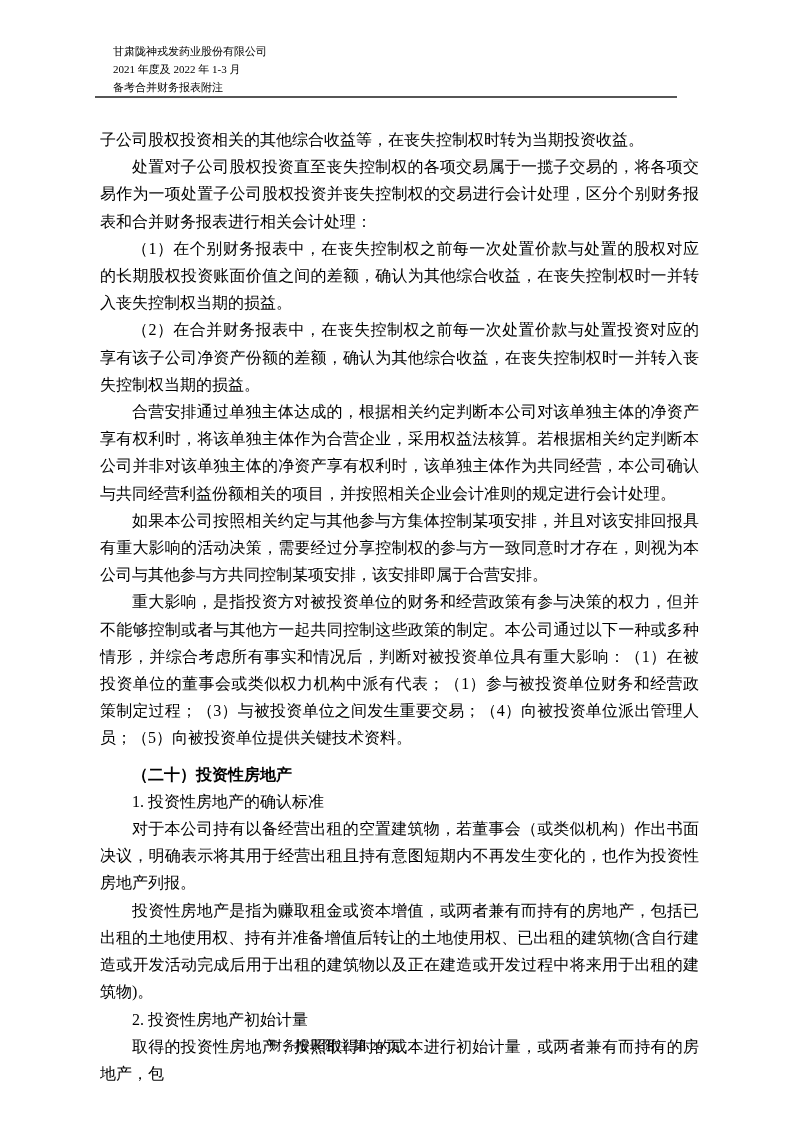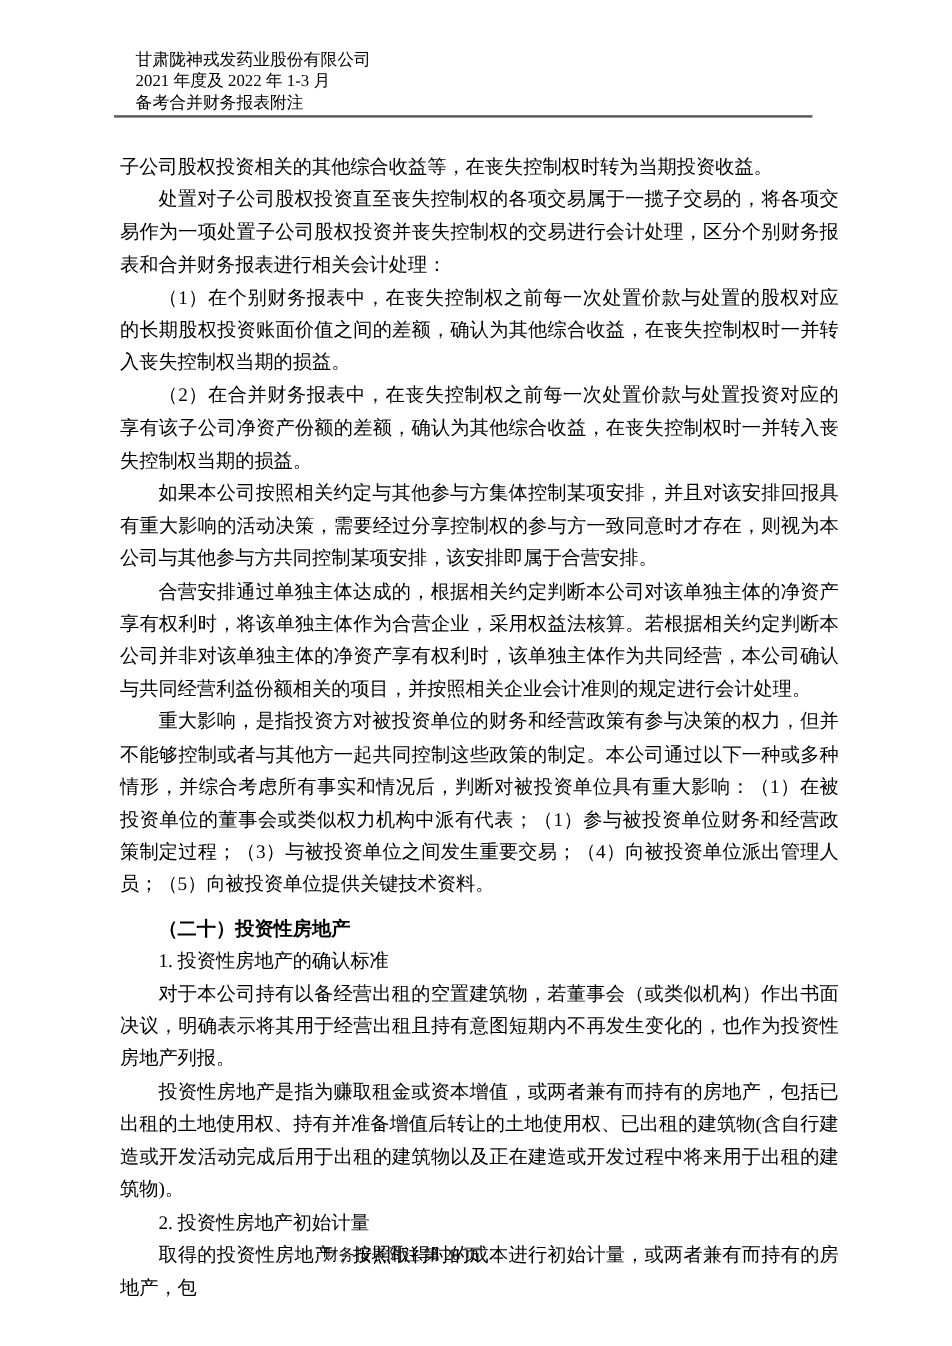--- a/index.html
+++ b/index.html
@@ -13,21 +13,21 @@
     height: 1122px;
     background: #ffffff;
     font-family: "Liberation Serif", "DejaVu Serif", serif;
     color: #000000;
     overflow: hidden;
   }
   .hdr {
     position: absolute;
     left: 113px;
     top: 42px;
-    font-size: 14px;
+    font-size: 11px;
     line-height: 18px;
     white-space: nowrap;
   }
   .rule {
     position: absolute;
     left: 95px;
     top: 96px;
     width: 582px;
     height: 2px;
     background: #565656;
@@ -70,22 +70,22 @@
     <div>备考合并财务报表附注</div>
   </div>
 
   <div class="rule"></div>
 
   <div class="body-text">
     <p class="cont">子公司股权投资相关的其他综合收益等，在丧失控制权时转为当期投资收益。</p>
     <p>处置对子公司股权投资直至丧失控制权的各项交易属于一揽子交易的，将各项交易作为一项处置子公司股权投资并丧失控制权的交易进行会计处理，区分个别财务报表和合并财务报表进行相关会计处理：</p>
     <p>（1）在个别财务报表中，在丧失控制权之前每一次处置价款与处置的股权对应的长期股权投资账面价值之间的差额，确认为其他综合收益，在丧失控制权时一并转入丧失控制权当期的损益。</p>
     <p>（2）在合并财务报表中，在丧失控制权之前每一次处置价款与处置投资对应的享有该子公司净资产份额的差额，确认为其他综合收益，在丧失控制权时一并转入丧失控制权当期的损益。</p>
+    <p>合营安排通过单独主体达成的，根据相关约定判断本公司对该单独主体的净资产享有权利时，将该单独主体作为合营企业，采用权益法核算。若根据相关约定判断本公司并非对该单独主体的净资产享有权利时，该单独主体作为共同经营，本公司确认与共同经营利益份额相关的项目，并按照相关企业会计准则的规定进行会计处理。</p>
     <p>如果本公司按照相关约定与其他参与方集体控制某项安排，并且对该安排回报具有重大影响的活动决策，需要经过分享控制权的参与方一致同意时才存在，则视为本公司与其他参与方共同控制某项安排，该安排即属于合营安排。</p>
-    <p>合营安排通过单独主体达成的，根据相关约定判断本公司对该单独主体的净资产享有权利时，将该单独主体作为合营企业，采用权益法核算。若根据相关约定判断本公司并非对该单独主体的净资产享有权利时，该单独主体作为共同经营，本公司确认与共同经营利益份额相关的项目，并按照相关企业会计准则的规定进行会计处理。</p>
     <p>重大影响，是指投资方对被投资单位的财务和经营政策有参与决策的权力，但并不能够控制或者与其他方一起共同控制这些政策的制定。本公司通过以下一种或多种情形，并综合考虑所有事实和情况后，判断对被投资单位具有重大影响：（1）在被投资单位的董事会或类似权力机构中派有代表；（1）参与被投资单位财务和经营政策制定过程；（3）与被投资单位之间发生重要交易；（4）向被投资单位派出管理人员；（5）向被投资单位提供关键技术资料。</p>
     <p class="bold sp">（二十）投资性房地产</p>
     <p>1. 投资性房地产的确认标准</p>
     <p>对于本公司持有以备经营出租的空置建筑物，若董事会（或类似机构）作出书面决议，明确表示将其用于经营出租且持有意图短期内不再发生变化的，也作为投资性房地产列报。</p>
     <p>投资性房地产是指为赚取租金或资本增值，或两者兼有而持有的房地产，包括已出租的土地使用权、持有并准备增值后转让的土地使用权、已出租的建筑物(含自行建造或开发活动完成后用于出租的建筑物以及正在建造或开发过程中将来用于出租的建筑物)。</p>
     <p>2. 投资性房地产初始计量</p>
     <p>取得的投资性房地产，按照取得时的成本进行初始计量，或两者兼有而持有的房地产，包</p>
   </div>
 
   <div class="ftr">

